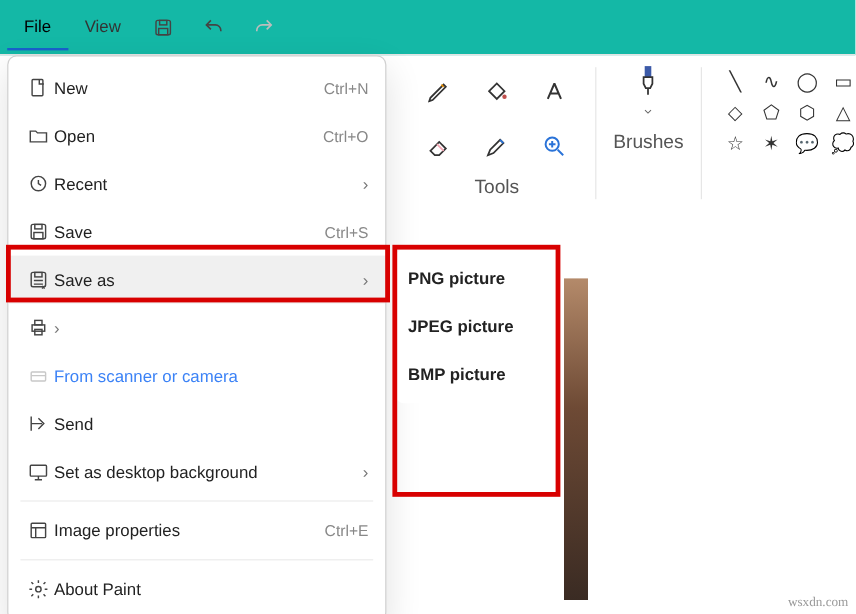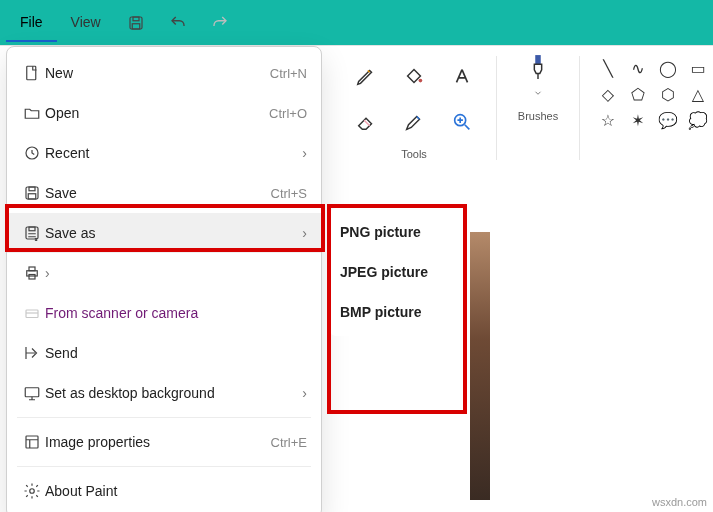--- a/index.html
+++ b/index.html
@@ -11,49 +11,49 @@
 .menubar .item.active { border-bottom: 2px solid #1861cc; color: #000; }
 .menubar .icon-btn { padding: 8px 12px; color: #444; cursor: pointer; }
 .menubar .icon-btn.disabled { color: #bdbdbd; cursor: default; }
 
 
 .ribbon { position: absolute; left: 330px; top: 46px; right: 0; display: flex; gap: 14px; padding: 10px 6px 8px 16px; }
 .ribbon-group { display: flex; flex-direction: column; align-items: center; border-right: 1px solid #e6e6e6; padding-right: 14px; }
 .ribbon-group:last-child { border-right: none; }
 .tool-grid { display: grid; grid-template-columns: repeat(3, 40px); grid-auto-rows: 40px; gap: 6px 8px; justify-items: center; align-items: center; }
 .tool-grid span, .brush-slot span { width: 22px; height: 22px; display: inline-flex; justify-content: center; align-items: center; }
-.group-label { font-size: 11px; color: #555; margin-top: 6px; }
+.group-label { font-size: 16px; color: #555; margin-top: 6px; }
 .brush-slot { display: flex; flex-direction: column; align-items: center; gap: 4px; width: 54px; }
 .shape-grid { display: grid; grid-template-columns: repeat(4, 28px); grid-auto-rows: 24px; gap: 2px 2px; justify-items: center; align-items: center; color: #333; }
 .shape-grid span { font-size: 16px; }
 
 
 .file-menu { position: absolute; top: 46px; left: 6px; width: 316px; background: #fff; border: 1px solid #d0d0d0; border-radius: 8px; box-shadow: 0 12px 30px rgba(0,0,0,0.12); padding: 6px 0; }
 .mi { display: flex; align-items: center; height: 40px; padding: 0 14px 0 12px; font-size: 14px; color: #222; cursor: pointer; }
-.mi.disabled { color: #701a75; cursor: default; }
+.mi.disabled { color: #3b82f6; cursor: default; }
 .mi .mi-icon { width: 26px; display: flex; justify-content: center; color: #444; }
 .mi.disabled .mi-icon { color: #c8c8c8; }
 .mi .mi-label { flex: 1; }
 .mi .mi-accel { color: #888; font-size: 13px; }
 .mi .mi-arrow { color: #777; }
 .mi.hover { background: #f0f0f0; }
 .sep { height: 1px; background: #ececec; margin: 4px 10px; }
 
 
 .hl { position: absolute; border: 4px solid #d80000; pointer-events: none; }
 .hl1 { top: 204px; left: 5px; width: 320px; height: 48px; }
 .hl2 { top: 204px; left: 327px; width: 140px; height: 210px; }
 
 
 .submenu { position: absolute; top: 208px; left: 330px; width: 134px; background: #fff; border-radius: 6px; padding: 4px 0; font-weight: bold; }
 .sub-item { height: 40px; display: flex; align-items: center; padding: 0 10px; font-size: 14px; color: #222; cursor: pointer; }
 
 
 .canvas-img { position: absolute; left: 470px; top: 232px; width: 20px; height: 268px; background: linear-gradient(#b48a6a 0%, #6e4a35 40%, #3a2b23 100%); }
-.watermark { position: absolute; right: 6px; bottom: 4px; font-size: 11px; color: #9a9a9a; }
+.watermark { position: absolute; right: 6px; bottom: 4px; font-size: 11px; color: #9a9a9a; font-family: Liberation Serif, serif; }
 
 svg { display: block; }
 </style>
 </head>
 <body>
 
 <div class="menubar">
   <div class="item active">File</div>
   <div class="item">View</div>
   <div class="icon-btn"><span><svg width="18" height="18" viewBox="0 0 24 24" fill="none" stroke="#444" stroke-width="1.6">

